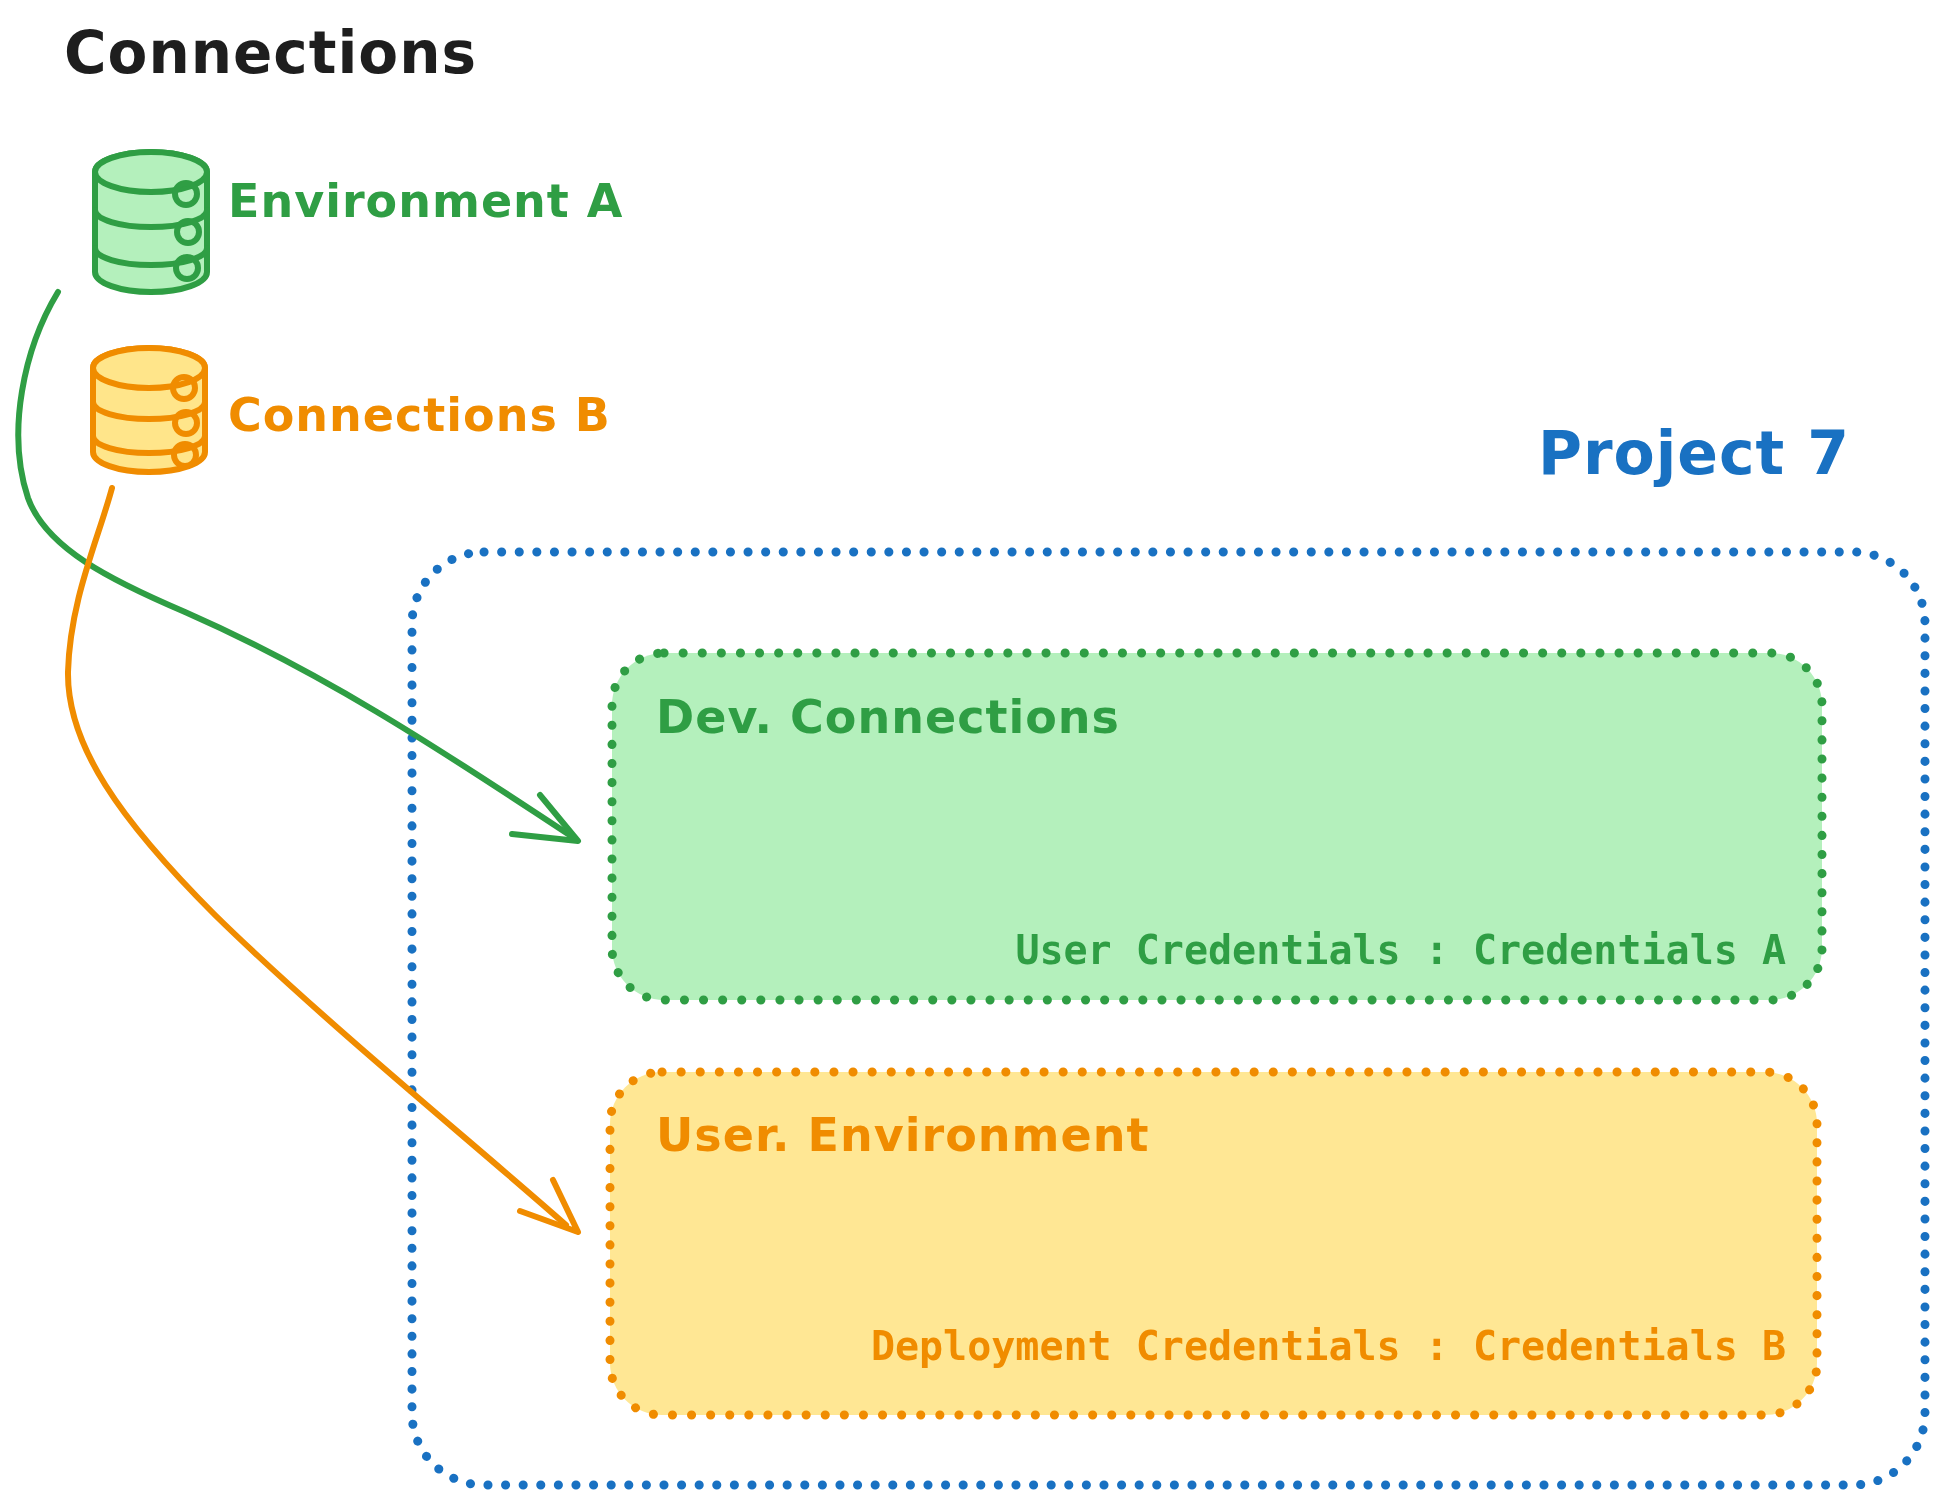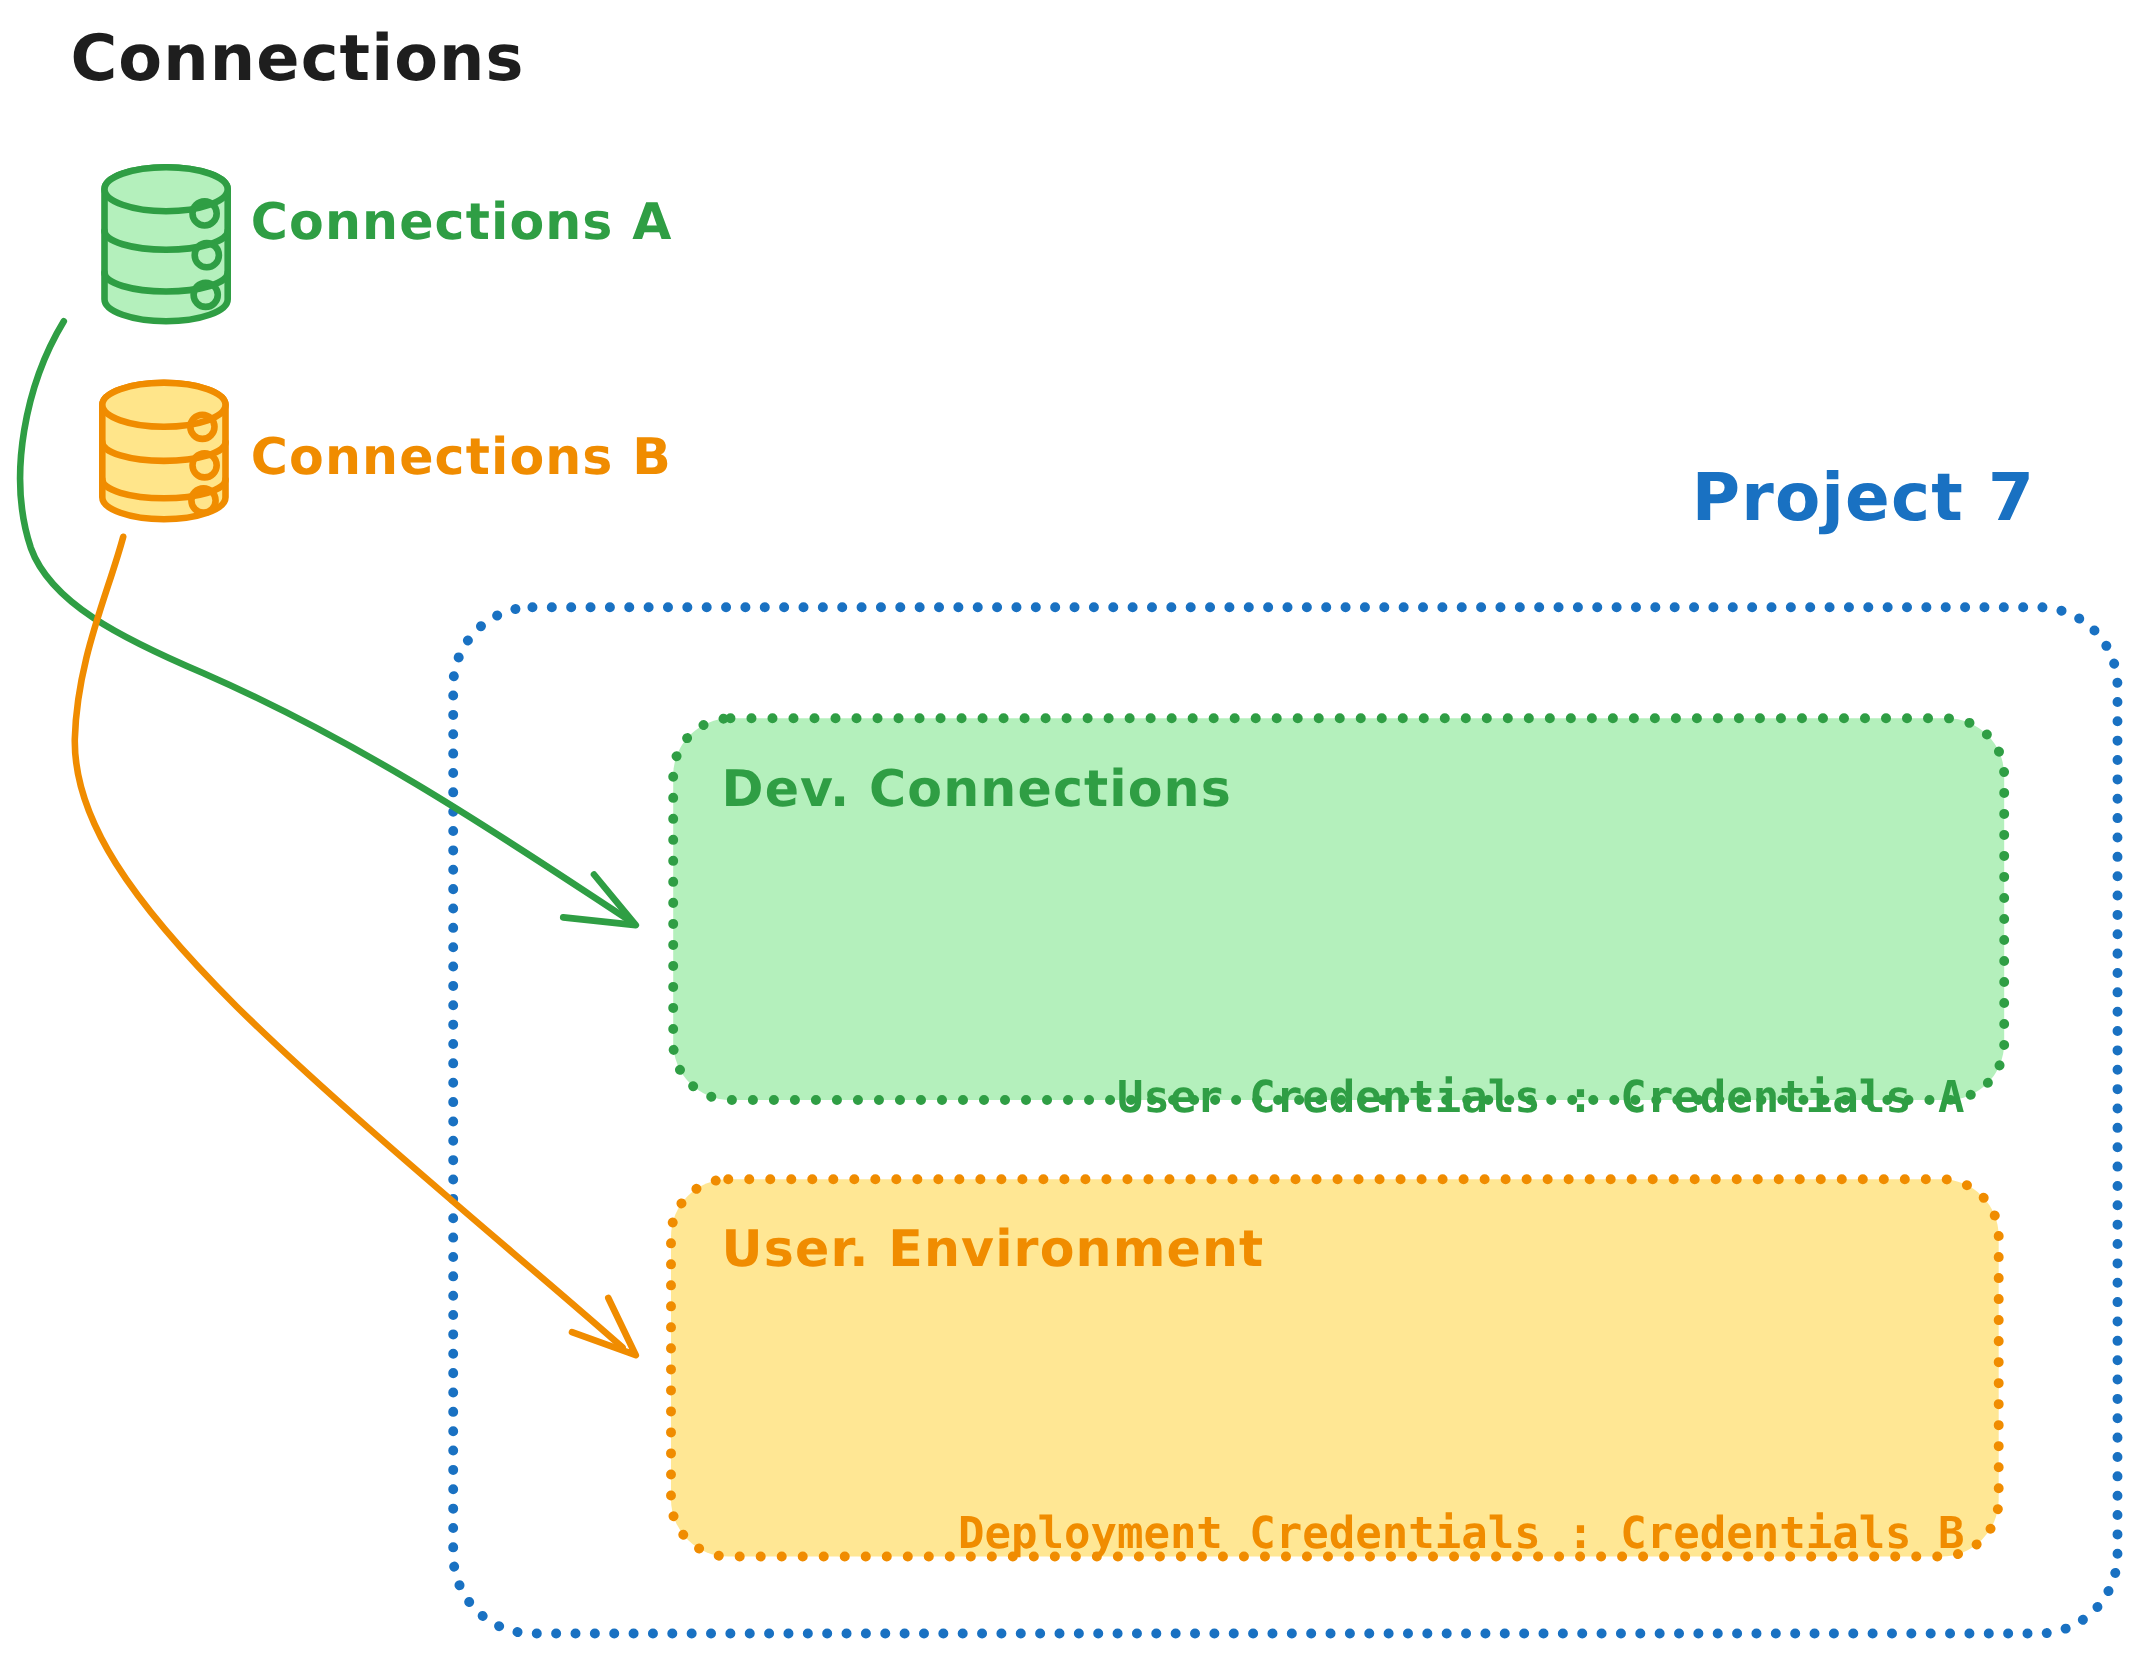--- a/index.html
+++ b/index.html
@@ -22,21 +22,21 @@
     height: 1506px;
     display: block;
   }
   .txt {
     position: absolute;
     white-space: nowrap;
     line-height: 1.1;
     font-weight: 700;
   }
   .hand  { font-family: "DejaVu Sans", "Liberation Sans", sans-serif; }
-  .mono  { font-family: "DejaVu Sans Mono", "Liberation Mono", monospace; margin-top: 48px; }
+  .mono  { font-family: "DejaVu Sans Mono", "Liberation Mono", monospace; }
 
   .main-title   { left: 64px;  top: 22px;   font-size: 58px; color: #1e1e1e; letter-spacing: 1px; }
   .conn-a-label { left: 228px; top: 176px;  font-size: 46px; color: #2f9e44; letter-spacing: 1px; }
   .conn-b-label { left: 228px; top: 390px;  font-size: 46px; color: #f08c00; letter-spacing: 1px; }
   .project-label{ left: 1538px;top: 420px;  font-size: 60px; color: #1971c2; letter-spacing: 1px; }
   .dev-title    { left: 656px; top: 692px;  font-size: 46px; color: #2f9e44; letter-spacing: 1px; }
   .prod-title   { left: 656px; top: 1110px; font-size: 46px; color: #f08c00; letter-spacing: 1px; }
   .dev-creds    { right: 162px; top: 928px;  font-size: 40px; color: #2f9e44; text-align: right; }
   .prod-creds   { right: 162px; top: 1324px; font-size: 40px; color: #f08c00; text-align: right; }
 </style>
@@ -79,21 +79,21 @@
     </g>
 
     <g stroke="#f08c00" stroke-width="6" fill="none" stroke-linecap="round" stroke-linejoin="round">
       <path d="M 112 488 C 98 540, 70 600, 68 672 C 67 745, 120 820, 215 915 C 320 1018, 472 1142, 566 1225"></path>
       <path d="M 553 1180 L 578 1232 L 520 1211"></path>
     </g>
   </svg>
 
   <div class="txt hand main-title">Connections</div>
 
-  <div class="txt hand conn-a-label">Connections A</div>
+  <div class="txt hand conn-a-label">Environment A</div>
 
   <div class="txt hand conn-b-label">Connections B</div>
 
   <div class="txt hand project-label">Project 7</div>
 
   <div class="txt hand dev-title">Dev. Connections</div>
 
   <div class="txt mono dev-creds">User Credentials : Credentials A</div>
 
   <div class="txt hand prod-title">User. Environment</div>

